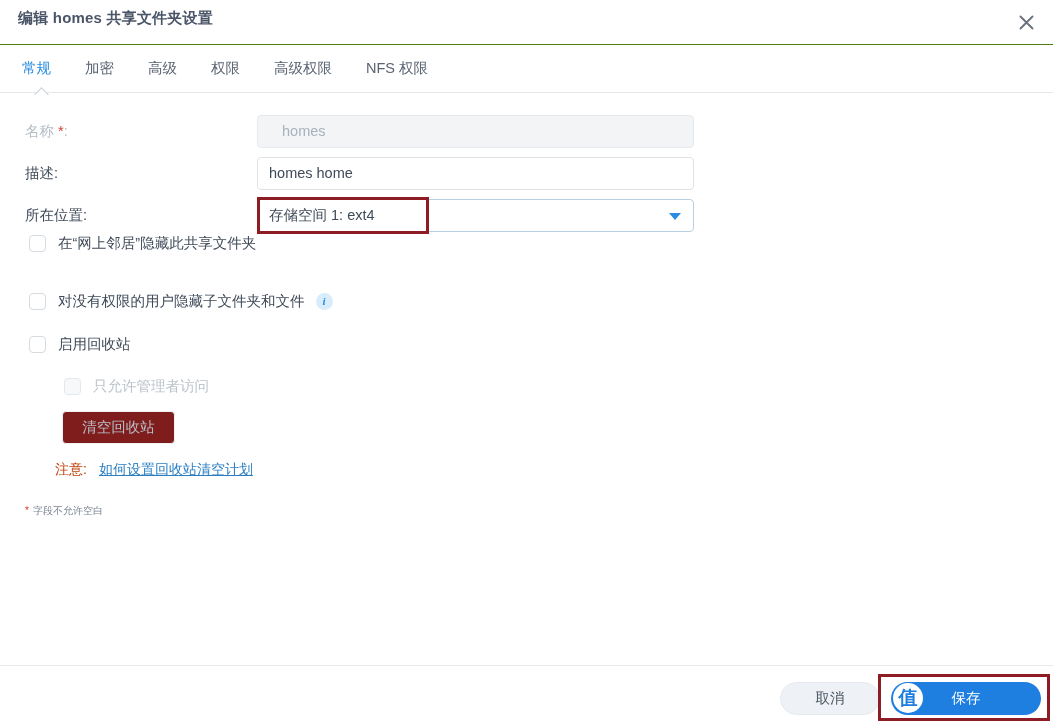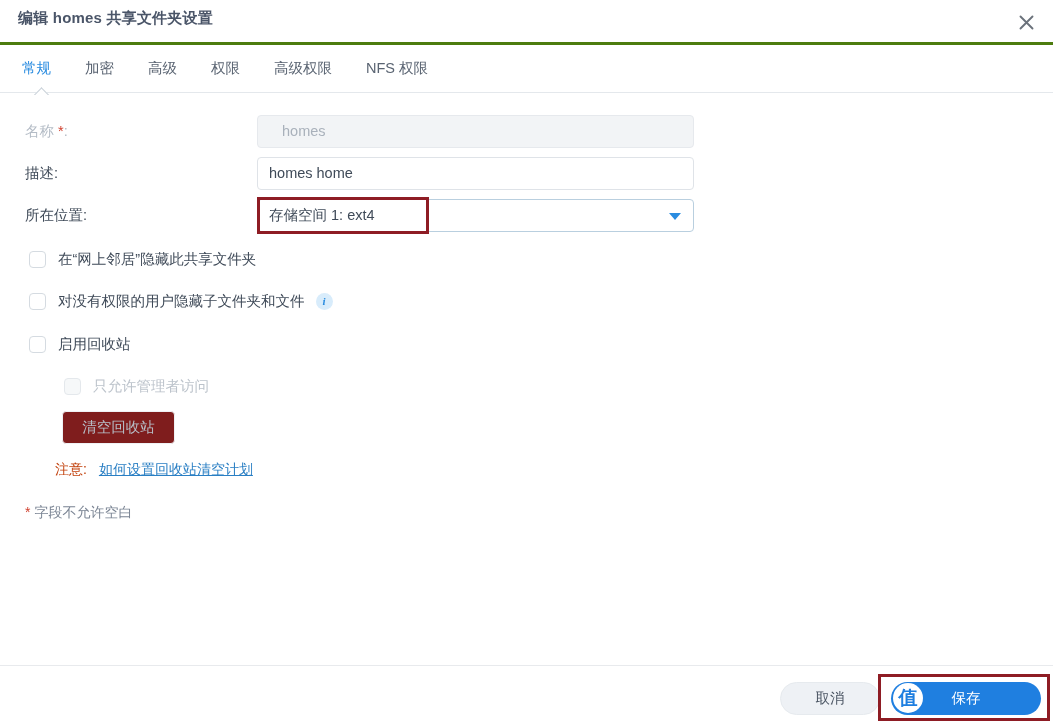--- a/index.html
+++ b/index.html
@@ -15,21 +15,21 @@
     overflow: hidden;
     position: relative;
   }
 
   
   .titlebar {
     position: absolute;
     left: 0; top: 0;
     width: 1053px; height: 45px;
     box-sizing: border-box;
-    border-bottom: 3px solid #4d7c0f;
+    border-bottom: 1px solid #4d7c0f;
     background: #ffffff;
   }
   .titlebar .title {
     position: absolute;
     left: 18px; top: 9px;
     font-size: 15px;
     font-weight: bold;
     color: #4a5568;
     letter-spacing: .2px;
     white-space: nowrap;
@@ -228,21 +228,21 @@
   .note-label { color: #c2410c; margin-right: 12px; }
   .note-link {
     color: #2a7fc4;
     text-decoration: underline;
     cursor: pointer;
   }
 
   .footnote {
     position: absolute;
     left: 25px;
-    font-size: 14px;
+    font-size: 10px;
     color: #7b8594;
     white-space: nowrap;
   }
   .footnote .star { color: #d0402e; margin-right: 4px; }
 
   
   .footer {
     position: absolute;
     left: 0; top: 665px;
     width: 1053px; height: 60px;
@@ -349,21 +349,21 @@
   </div>
 
   <div class="row" style="top:106px;">
     <div class="flabel" style="top:7px;">所在位置:</div>
     <div class="field select" style="top:0;">
       <span>存储空间 1:  ext4</span>
       <span class="chevron"></span>
     </div>
   </div>
 
-  <div class="cbrow" style="left:29px; top:157px;">
+  <div class="cbrow" style="left:29px; top:141px;">
     <span class="cbox"></span>
     <span class="cblabel">在“网上邻居”隐藏此共享文件夹</span>
   </div>
 
   <div class="cbrow" style="left:29px; top:199px;">
     <span class="cbox"></span>
     <span class="cblabel">对没有权限的用户隐藏子文件夹和文件</span>
     <span class="info-icon">i</span>
   </div>
 

